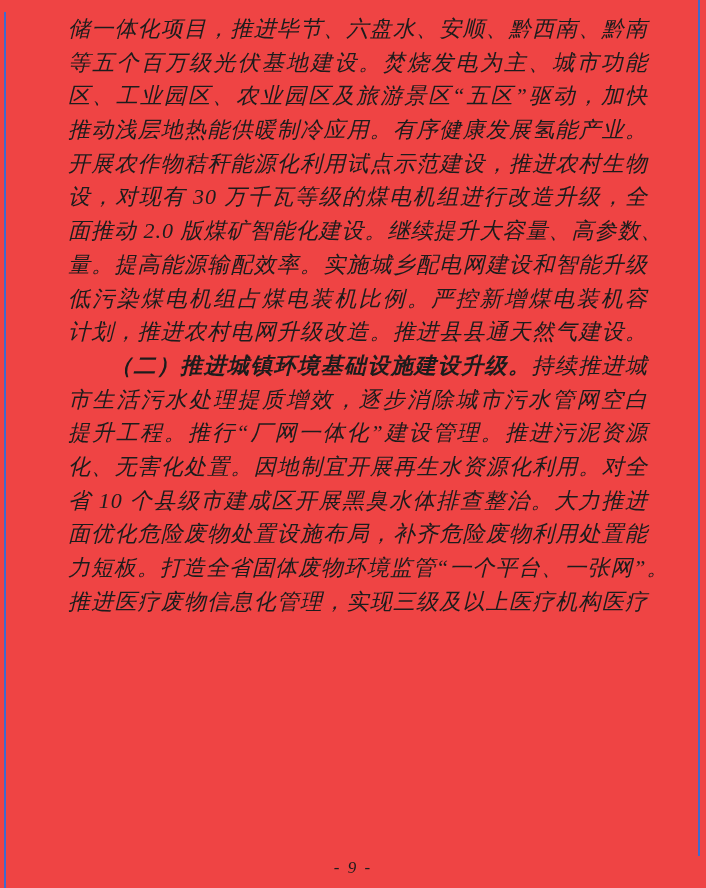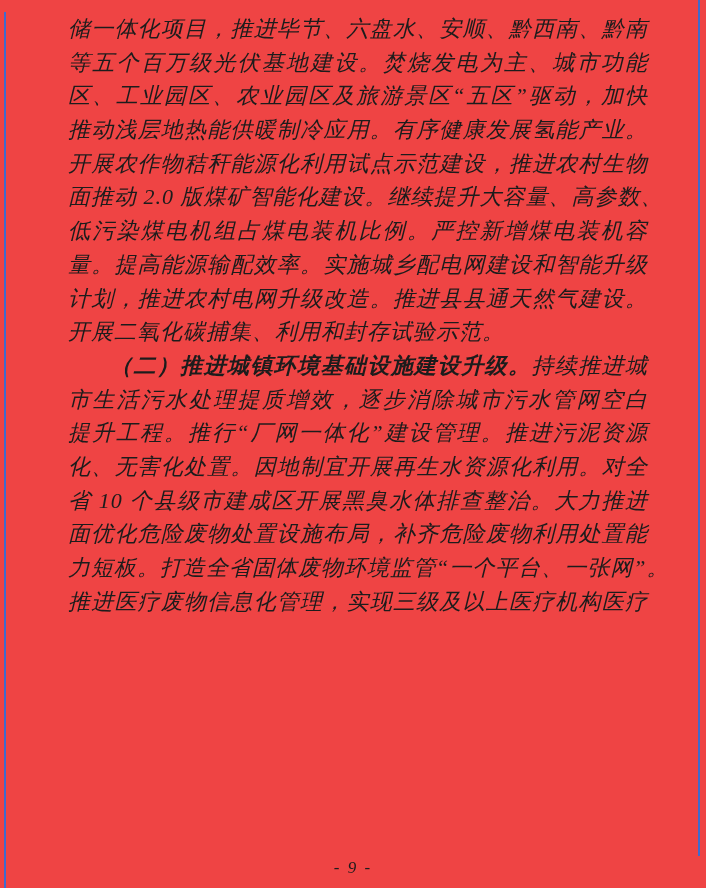--- a/index.html
+++ b/index.html
@@ -69,25 +69,25 @@
 <div id="page">
   <div id="edge-left" class="edge-line" style="background: rgb(63, 107, 206);"></div>
   <div id="edge-right" class="edge-line" style="background: rgb(63, 107, 206);"></div>
 
   <div id="text-column">
       <div class="line">储一体化项目，推进毕节、六盘水、安顺、黔西南、黔南</div>
       <div class="line">等五个百万级光伏基地建设。焚烧发电为主、城市功能</div>
       <div class="line">区、工业园区、农业园区及旅游景区“五区”驱动，加快</div>
       <div class="line">推动浅层地热能供暖制冷应用。有序健康发展氢能产业。</div>
       <div class="line">开展农作物秸秆能源化利用试点示范建设，推进农村生物</div>
+      <div class="line">设，对现有 30 万千瓦等级的煤电机组进行改造升级，全</div>
       <div class="line">面推动 2.0 版煤矿智能化建设。继续提升大容量、高参数、</div>
+      <div class="line">量。提高能源输配效率。实施城乡配电网建设和智能升级</div>
       <div class="line">低污染煤电机组占煤电装机比例。严控新增煤电装机容</div>
-      <div class="line">量。提高能源输配效率。实施城乡配电网建设和智能升级</div>
       <div class="line">计划，推进农村电网升级改造。推进县县通天然气建设。</div>
-      <div class="line last">开展二氧化碳捕集、利用和封存试验示范。</div>
       <div class="line indent"><b>（二）推进城镇环境基础设施建设升级。</b>持续推进城</div>
       <div class="line">市生活污水处理提质增效，逐步消除城市污水管网空白</div>
       <div class="line">提升工程。推行“厂网一体化”建设管理。推进污泥资源</div>
       <div class="line">化、无害化处置。因地制宜开展再生水资源化利用。对全</div>
       <div class="line">省 10 个县级市建成区开展黑臭水体排查整治。大力推进</div>
       <div class="line">面优化危险废物处置设施布局，补齐危险废物利用处置能</div>
       <div class="line">力短板。打造全省固体废物环境监管“一个平台、一张网”。</div>
       <div class="line">推进医疗废物信息化管理，实现三级及以上医疗机构医疗</div>
     </div>
 

